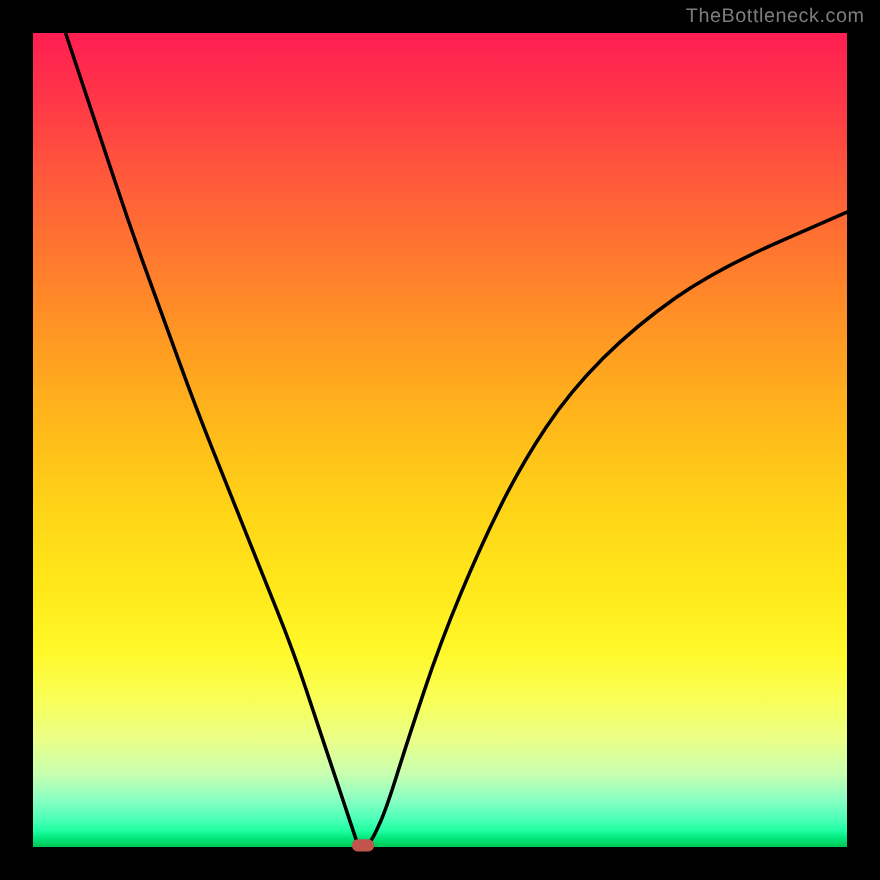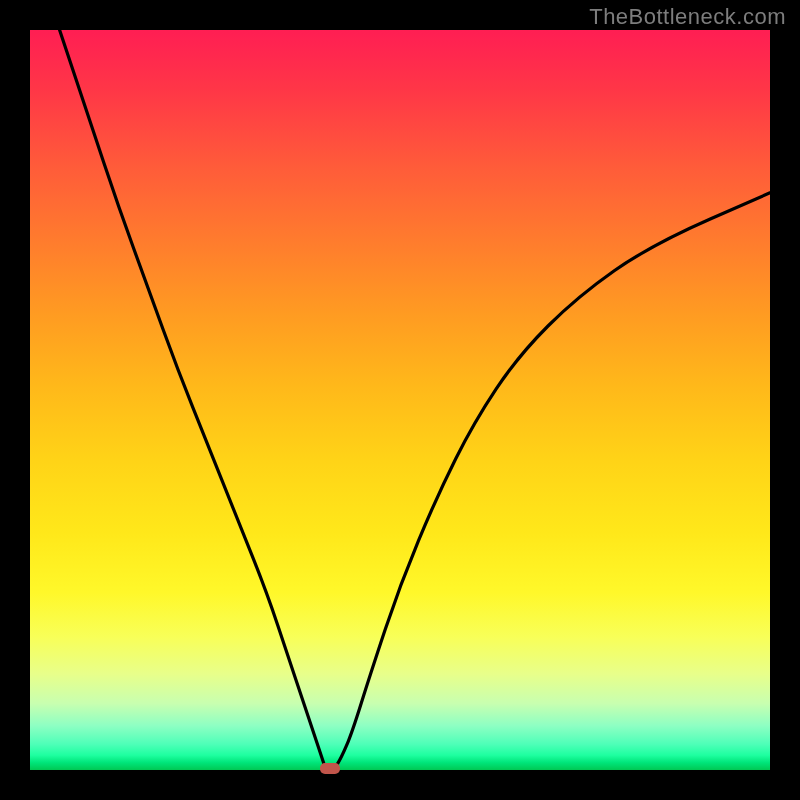--- a/index.html
+++ b/index.html
@@ -43,21 +43,21 @@
       #1effa0 98%,
       #00e57a 99%,
       #00c853 100%
     );
   }
   .watermark {
     position: absolute;
     top: 4px;
     right: 14px;
     color: #7d7d7d;
-    font-size: 22px;
+    font-size: 18px;
     font-weight: 500;
     letter-spacing: 0.5px;
     user-select: none;
   }
   svg.curve {
     position: absolute;
     left: 0;
     top: 0;
     width: 740px;
     height: 740px;

